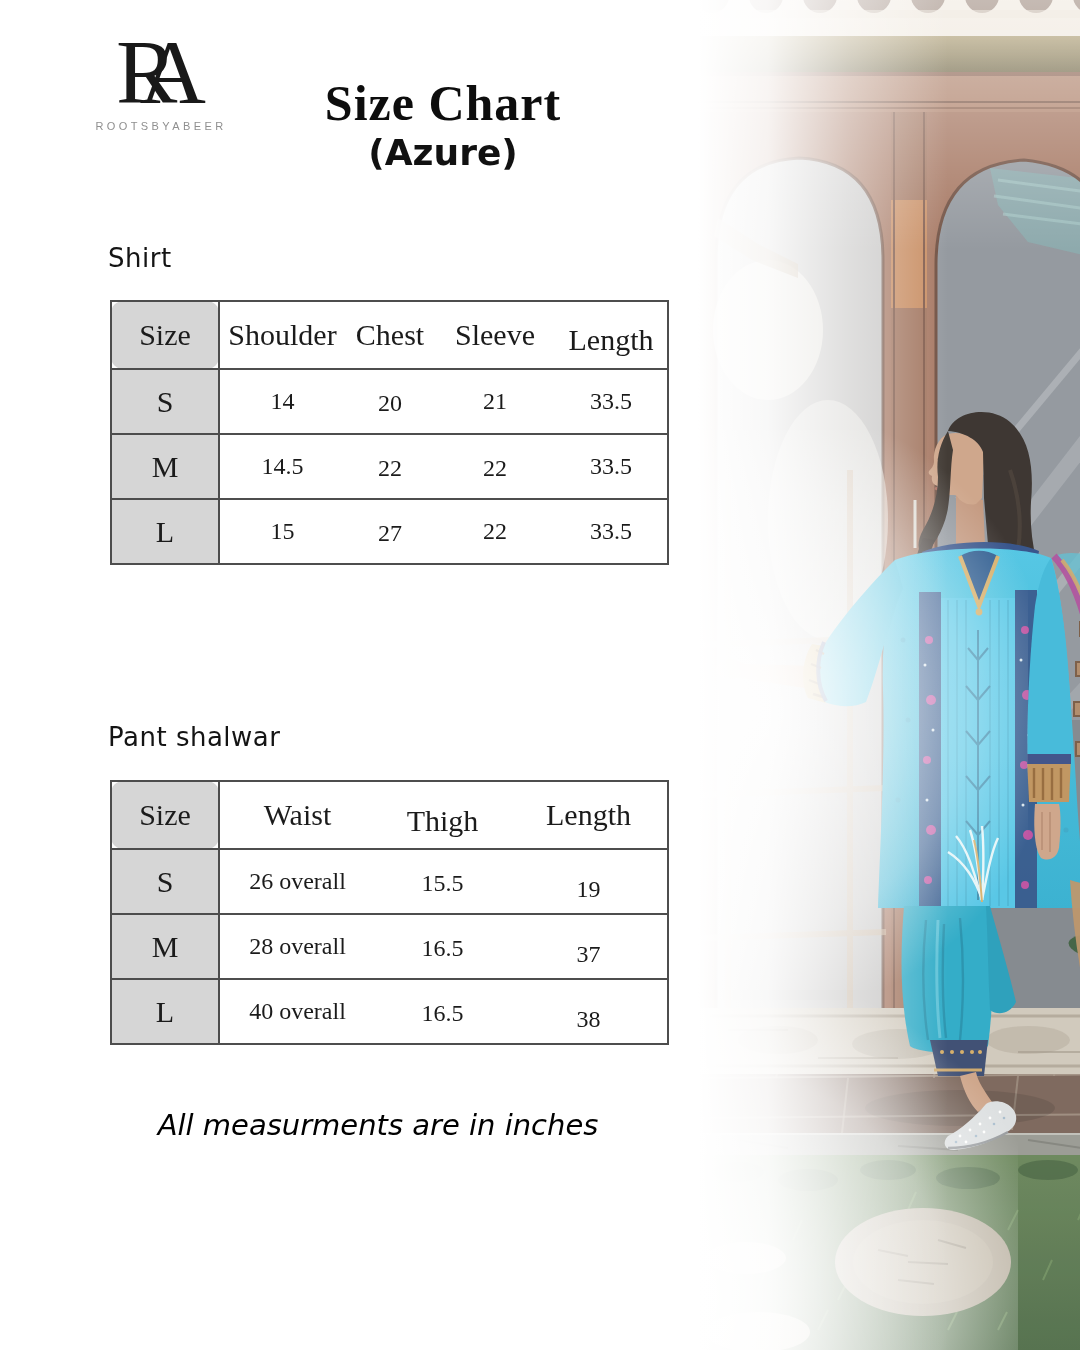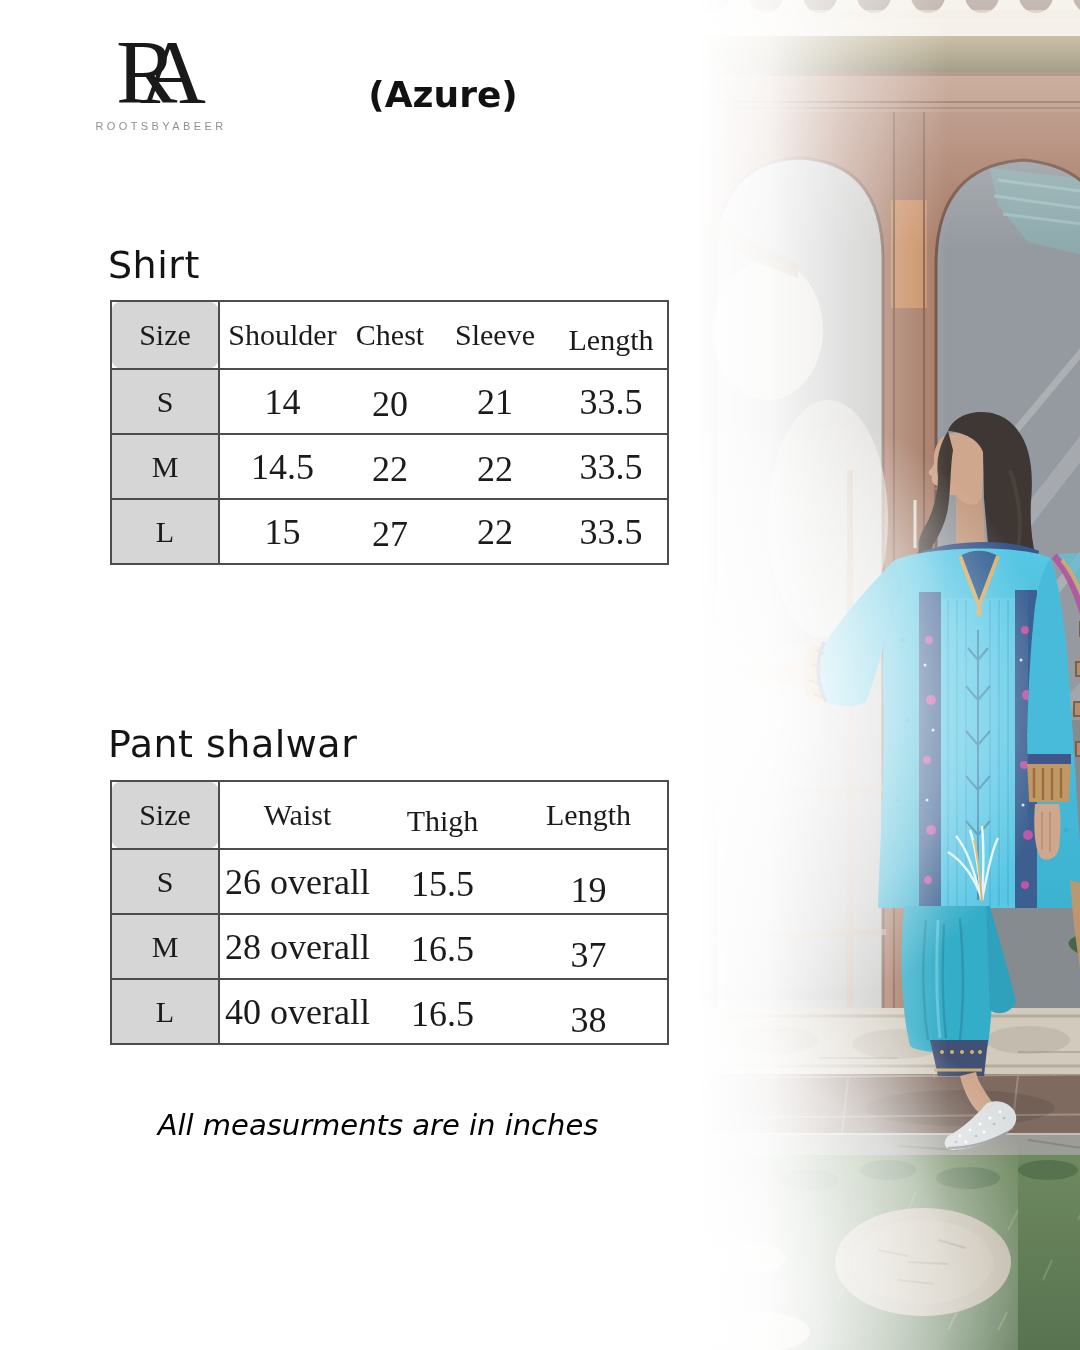--- a/index.html
+++ b/index.html
@@ -12,31 +12,31 @@
   .monogram .a{margin-left:-38px;}
   .monogram span{display:inline-block;}
   .brandname{margin-top:2px;font-size:11px;letter-spacing:3.4px;color:#8f8f8f;font-family:"Liberation Sans",sans-serif;}
 
   
   .title-block{position:absolute;left:180px;top:74px;width:430px;text-align:center;}
   .title{font-family:"Liberation Serif",serif;font-weight:bold;font-size:50px;color:#0d0d0d;letter-spacing:1px;}
   .subtitle{font-family:"DejaVu Sans",sans-serif;font-size:36px;color:#111;margin-top:0px;font-weight:700;}
 
   
-  .sec-heading{position:absolute;left:60px;font-family:"DejaVu Sans",sans-serif;font-size:38px;color:#141414;font-weight:400;letter-spacing:.5px;}
+  .sec-heading{position:absolute;left:60px;font-family:"DejaVu Sans",sans-serif;font-size:26px;color:#141414;font-weight:400;letter-spacing:.5px;}
   .sec-shirt{top:243px;}
   .sec-pants{top:722px;}
 
   
   table.size-table{position:absolute;left:62px;border-collapse:collapse;table-layout:fixed;width:557px;
         border:2px solid #4d4d4d;background:#ffffff;}
   .shirt-table{top:300px;}
   .pants-table{top:780px;}
   table.size-table td{border-top:2px solid #4d4d4d;text-align:center;vertical-align:middle;
-        font-family:"Liberation Serif",serif;font-size:36px;color:#1b1b1b;height:63px;padding:0;}
+        font-family:"Liberation Serif",serif;font-size:24px;color:#1b1b1b;height:63px;padding:0;}
   table.size-table tr.hdr td{height:66px;font-size:30px;border-radius:12px;}
   table.size-table td.sizecol{background:#d6d6d6;border-right:2px solid #4d4d4d;font-size:30px;}
   table.size-table tr:first-child td{border-top:none;}
   .dy2{position:relative;top:2px;display:inline-block;}
   .dy5{position:relative;top:5px;display:inline-block;}
   .dy6{position:relative;top:6px;display:inline-block;}
   .dy8{position:relative;top:8px;display:inline-block;}
 
   
   .footnote{position:absolute;left:40px;top:1108px;width:580px;text-align:center;
@@ -60,20 +60,21 @@
 <body>
 
 <div class="canvas">
 
   <div class="logo">
     <div class="monogram"><span>R</span><span class="a">A</span></div>
     <div class="brandname">ROOTSBYABEER</div>
   </div>
 
   <div class="title-block">
+    <div class="title">Size Chart</div>
     <div class="subtitle">(Azure)</div>
   </div>
 
   <div class="sec-heading sec-shirt">Shirt</div>
 
   <table class="size-table shirt-table">
     <colgroup>
         <col style="width:108px">
         <col style="width:126px">
         <col style="width:90px">

